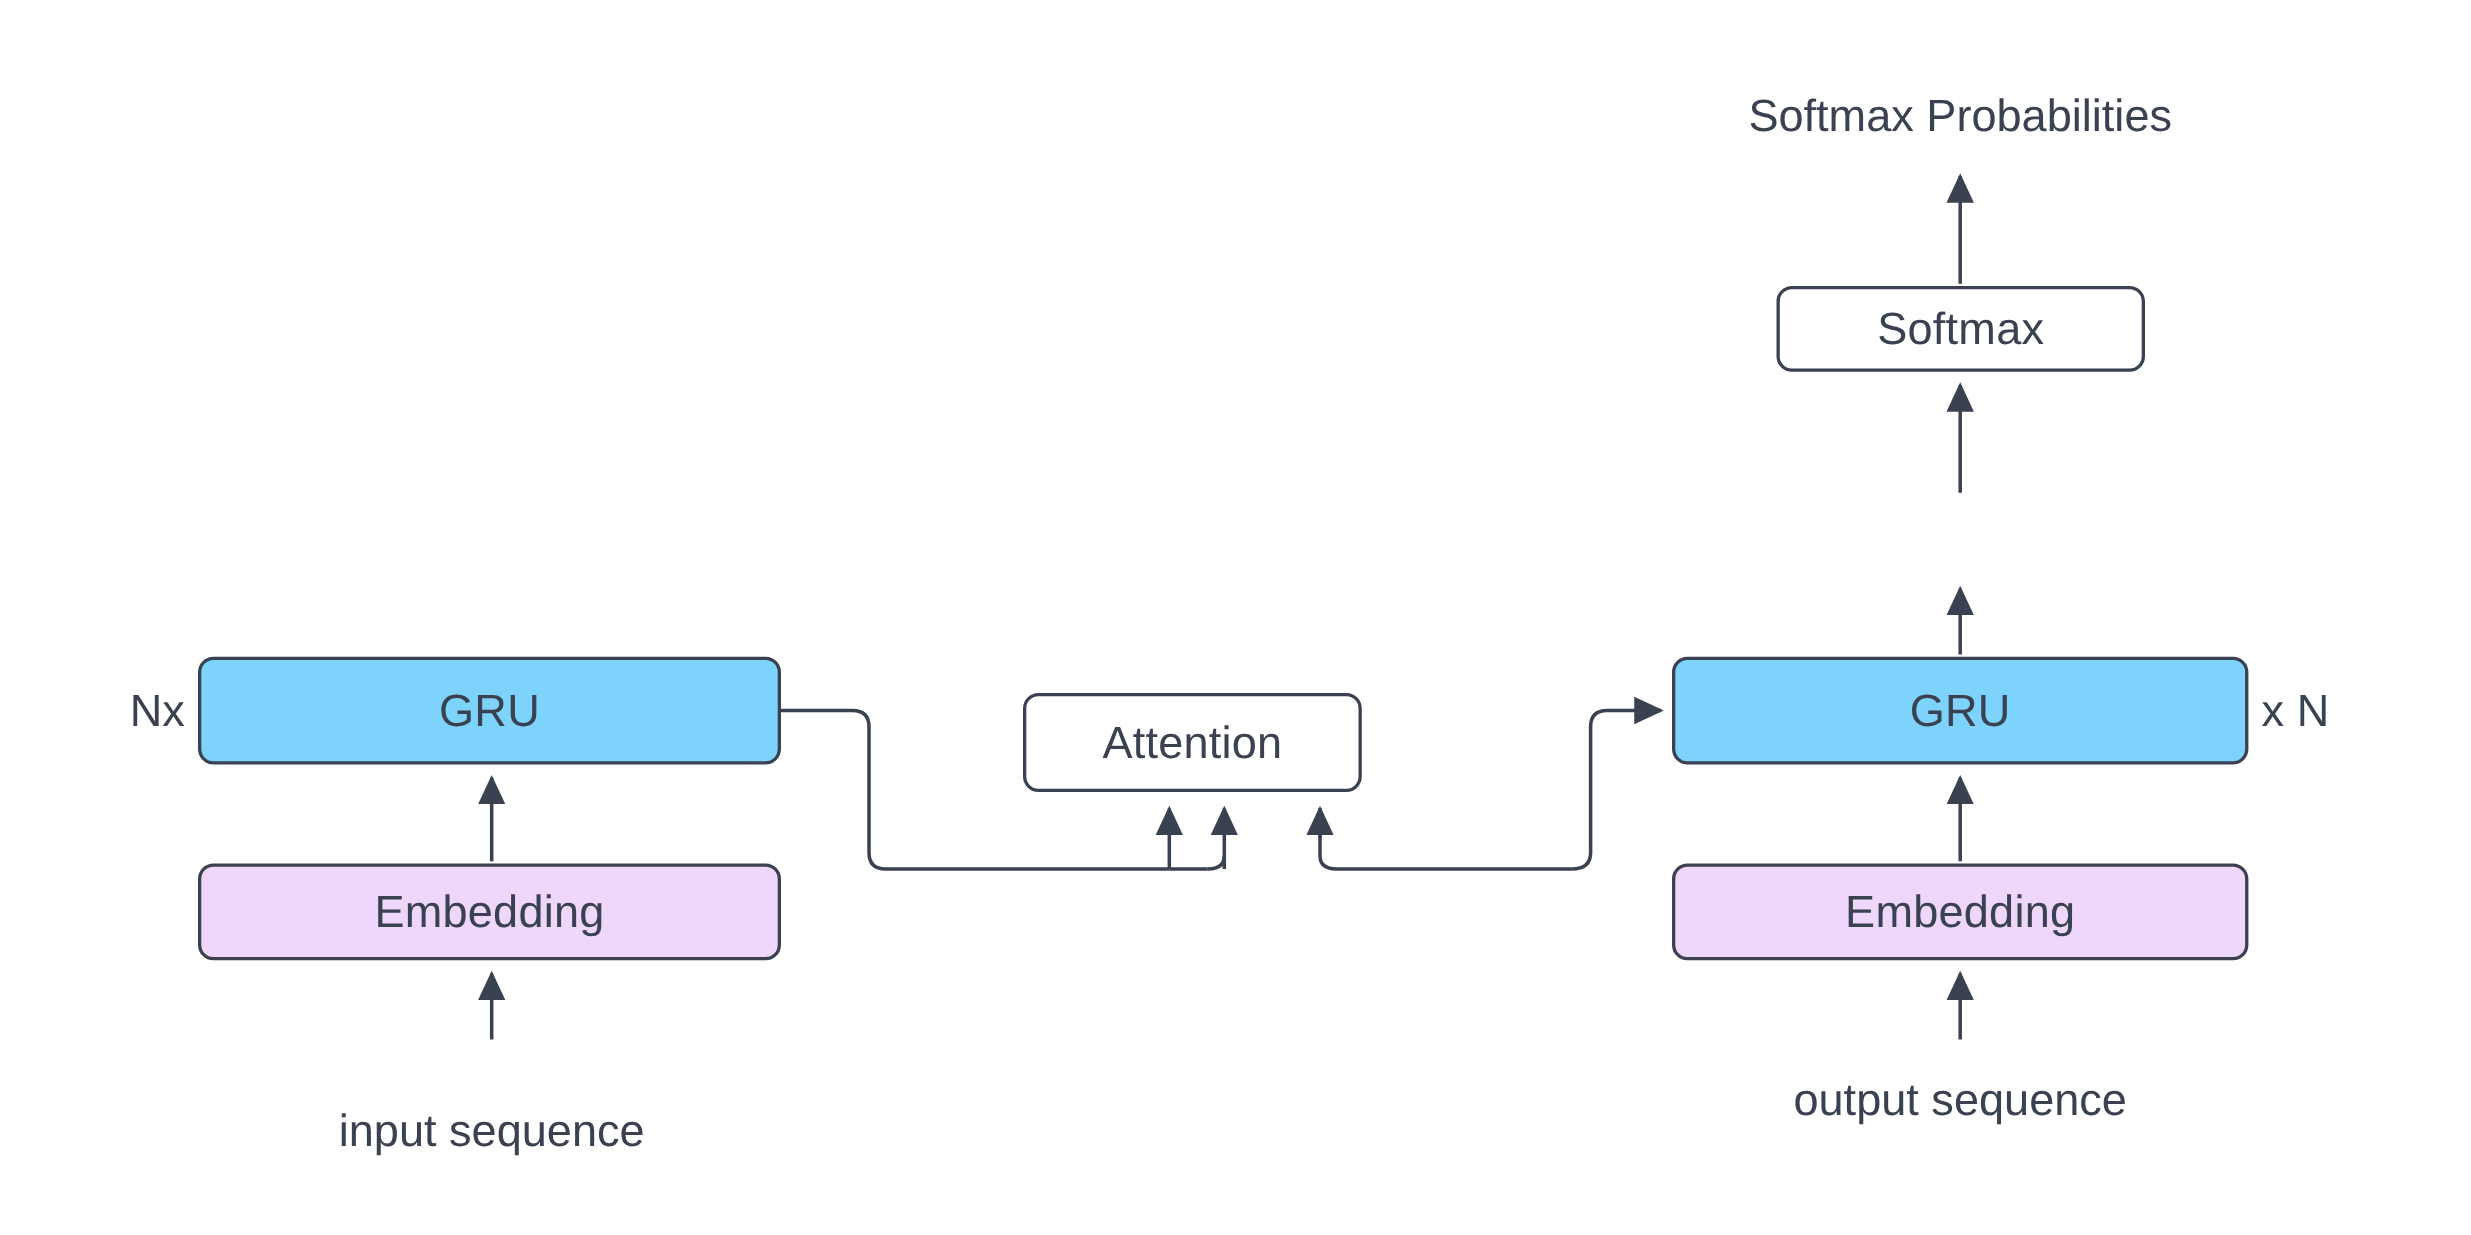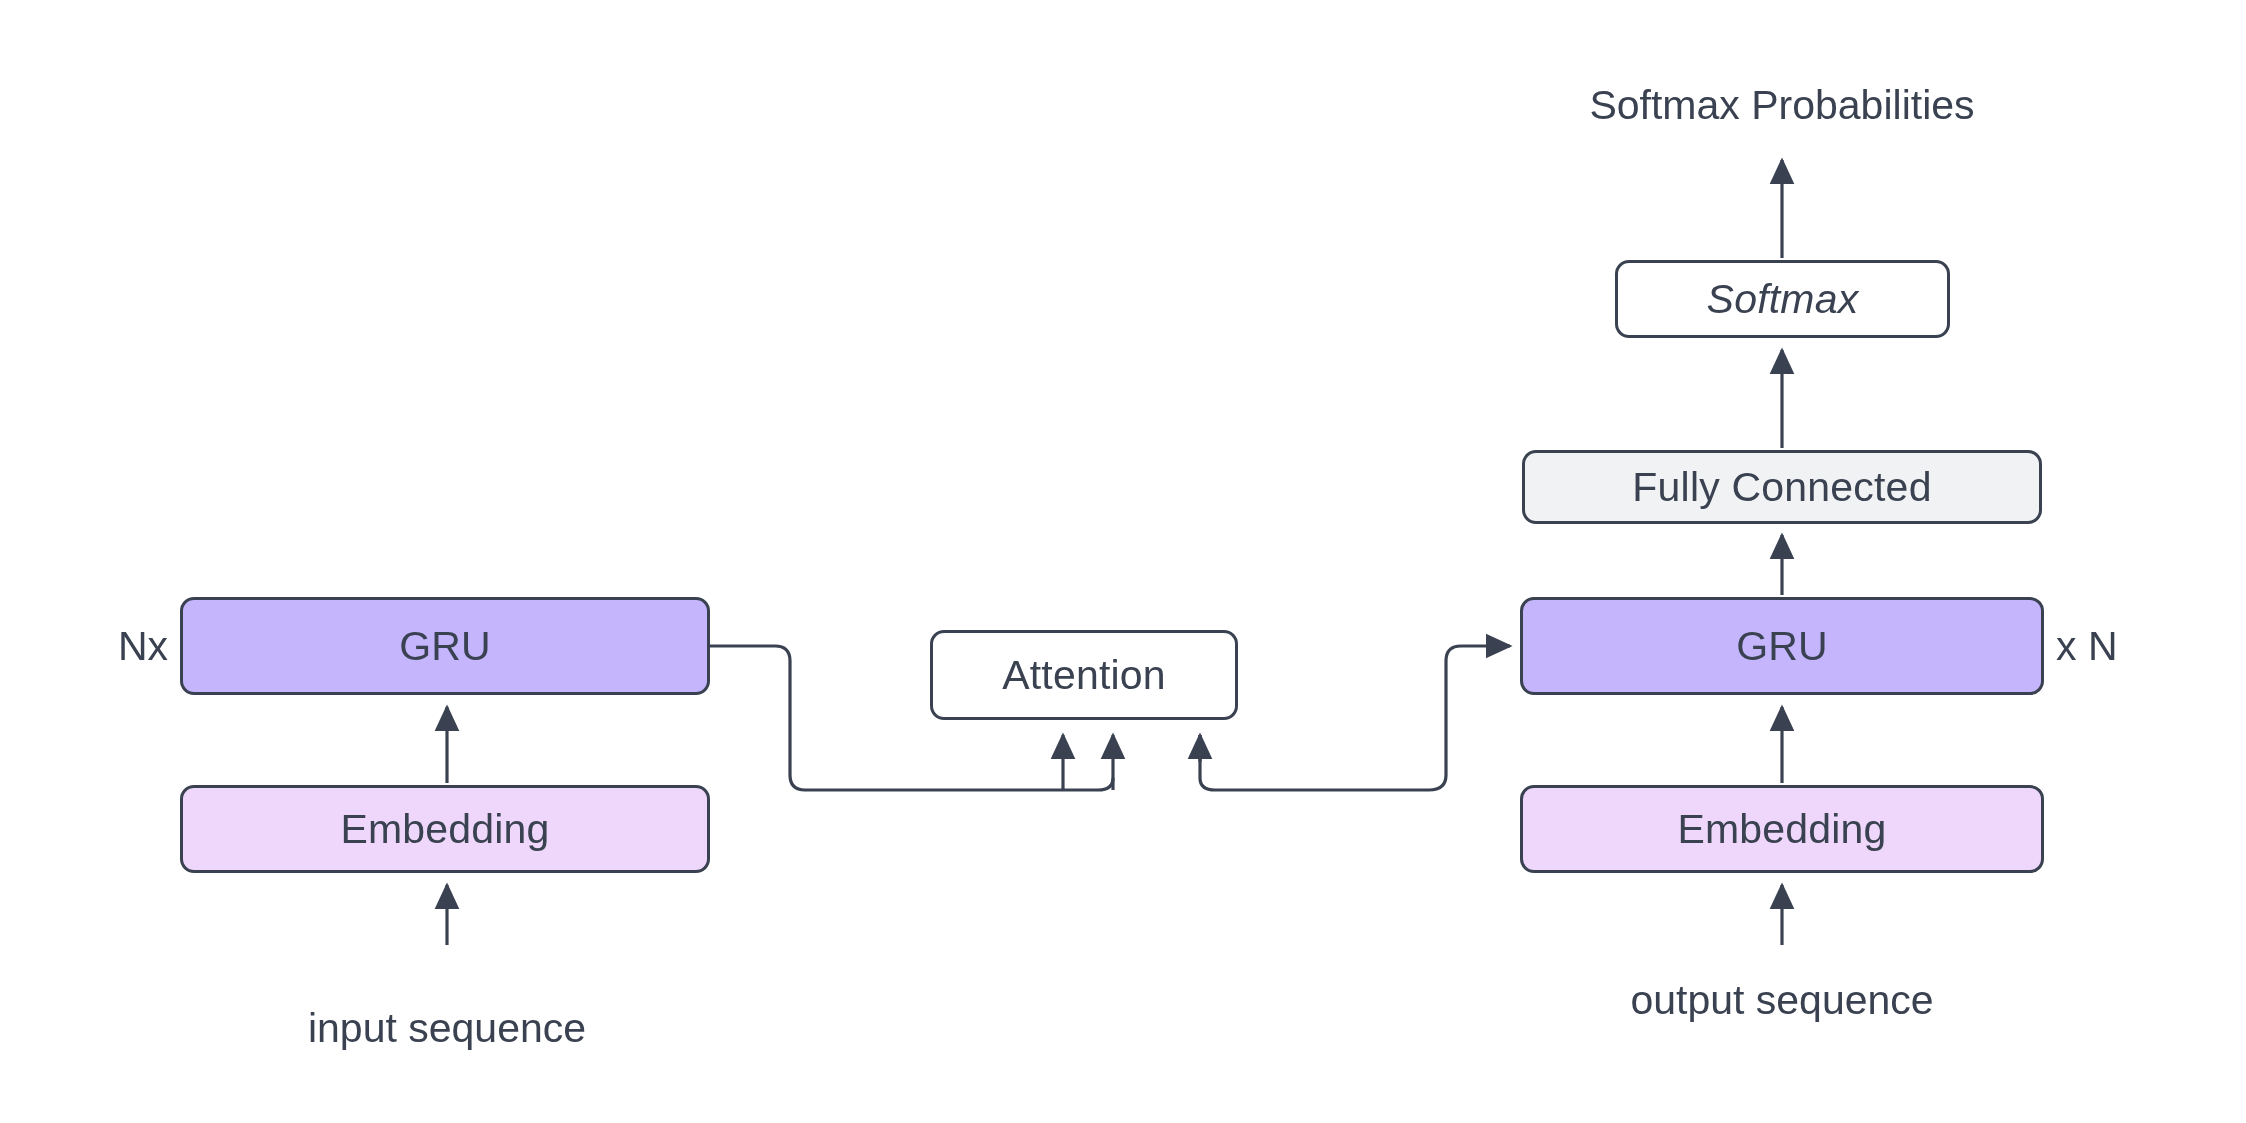--- a/index.html
+++ b/index.html
@@ -33,21 +33,21 @@
     display: flex;
     align-items: center;
     justify-content: center;
     color: #3a4251;
     font-size: 41px;
     font-weight: 400;
     letter-spacing: 0.2px;
     line-height: 1;
   }
   .node-gru {
-    background: #c4b5fd;
+    background: #7dd3fc;
   }
   .node-embedding {
     background: #eed7fb;
   }
   .node-plain {
     background: #ffffff;
   }
   .node-fc {
     background: #f1f2f4;
   }
@@ -125,25 +125,22 @@
   </div>
 
   <div class="node node-gru" style="left:1520px; top:597px; width:524px; height:98px;">
     <span>GRU</span>
   </div>
 
   <div class="node node-embedding" style="left:1520px; top:785px; width:524px; height:88px;">
     <span>Embedding</span>
   </div>
 
-  <div class="node node-fc" style="left:1522px; top:450px; width:520px; height:74px;">
-    <span>Fully Connected</span>
-  </div>
 
-  <div class="node node-plain" style="left:1615px; top:260px; width:335px; height:78px;font-style:italic;">
+  <div class="node node-plain" style="left:1615px; top:260px; width:335px; height:78px;">
     <span>Softmax</span>
   </div>
 
   <div class="free-label" style="left:2056px; top:626px;text-align:center;">x N</div>
 
   <div class="free-label center" style="left:1782px; top:85px;">Softmax Probabilities</div>
 
   <div class="free-label center" style="left:1782px; top:980px;">output sequence</div>
 
 </div>

